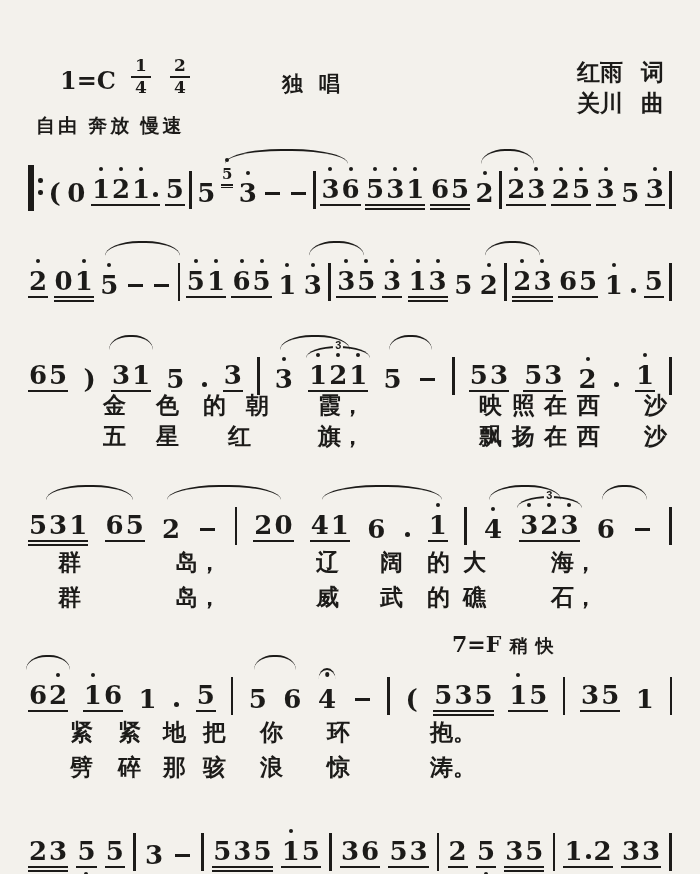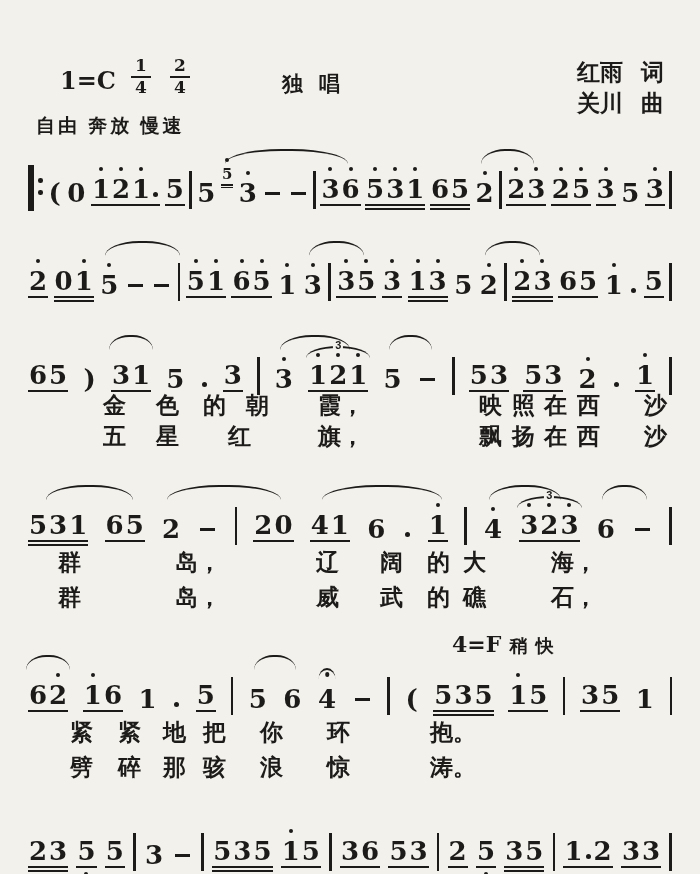--- a/index.html
+++ b/index.html
@@ -73,21 +73,21 @@
       <span>红雨</span><span class="role">词</span>
     </div>
     <div class="crow">
       <span>关川</span><span class="role">曲</span>
     </div>
   </div>
 
   <div class="tempo">自由 奔放 慢速</div>
 
   <div class="keychange">
-    <span class="kc">4=F</span><span class="kt">稍快</span>
+    <span class="kc">7=F</span><span class="kt">稍快</span>
   </div>
 
   <div id="stage">
       <div class="mline" style="top: 146px;">
         <span class="rep"></span>
         <span class="tok"><span class="tt">
             <span class="ch">(</span>
           </span></span>
         <span class="tok"><span class="tt">
             <span class="ch">0</span>

